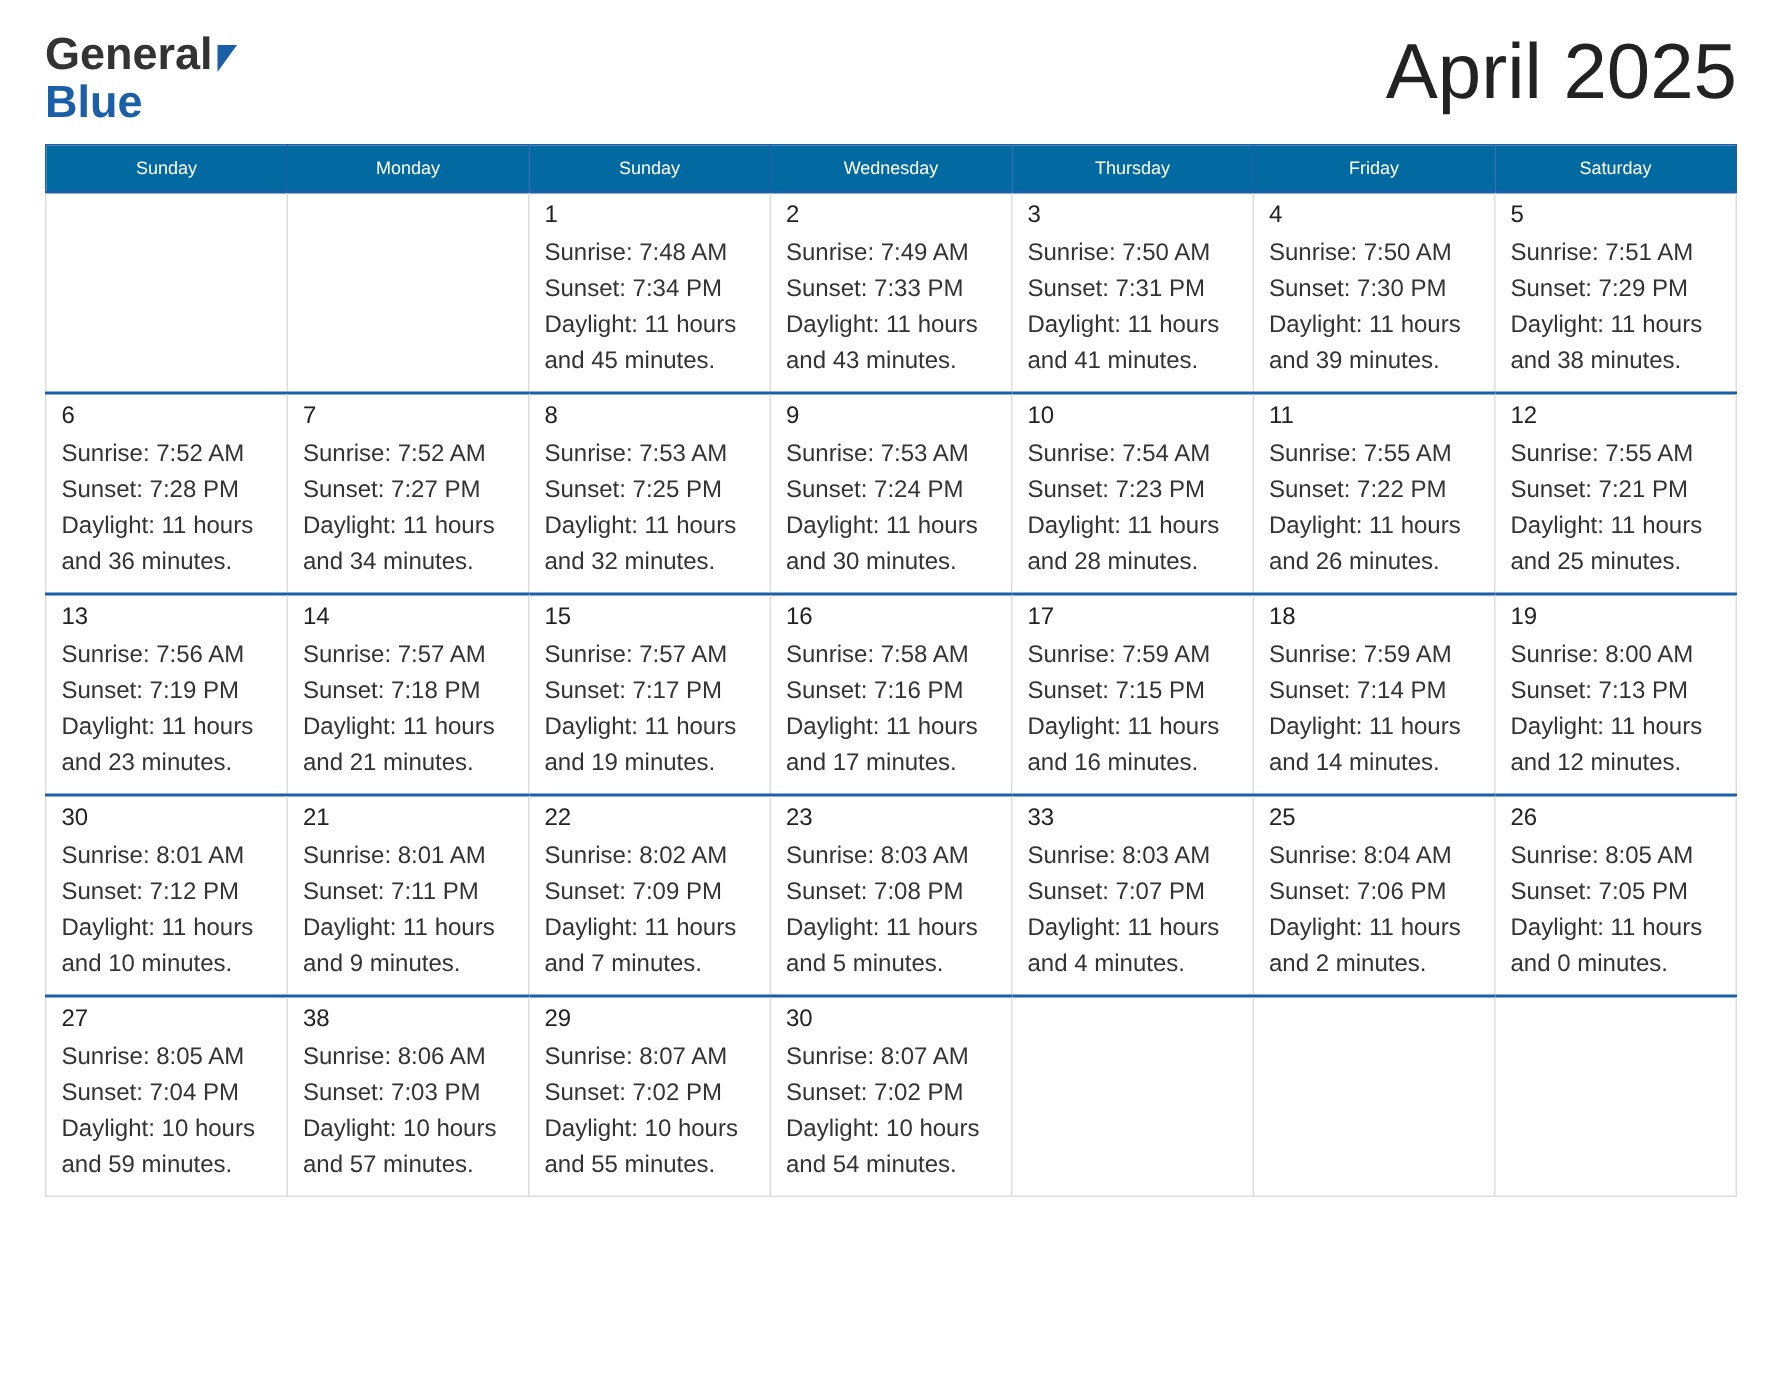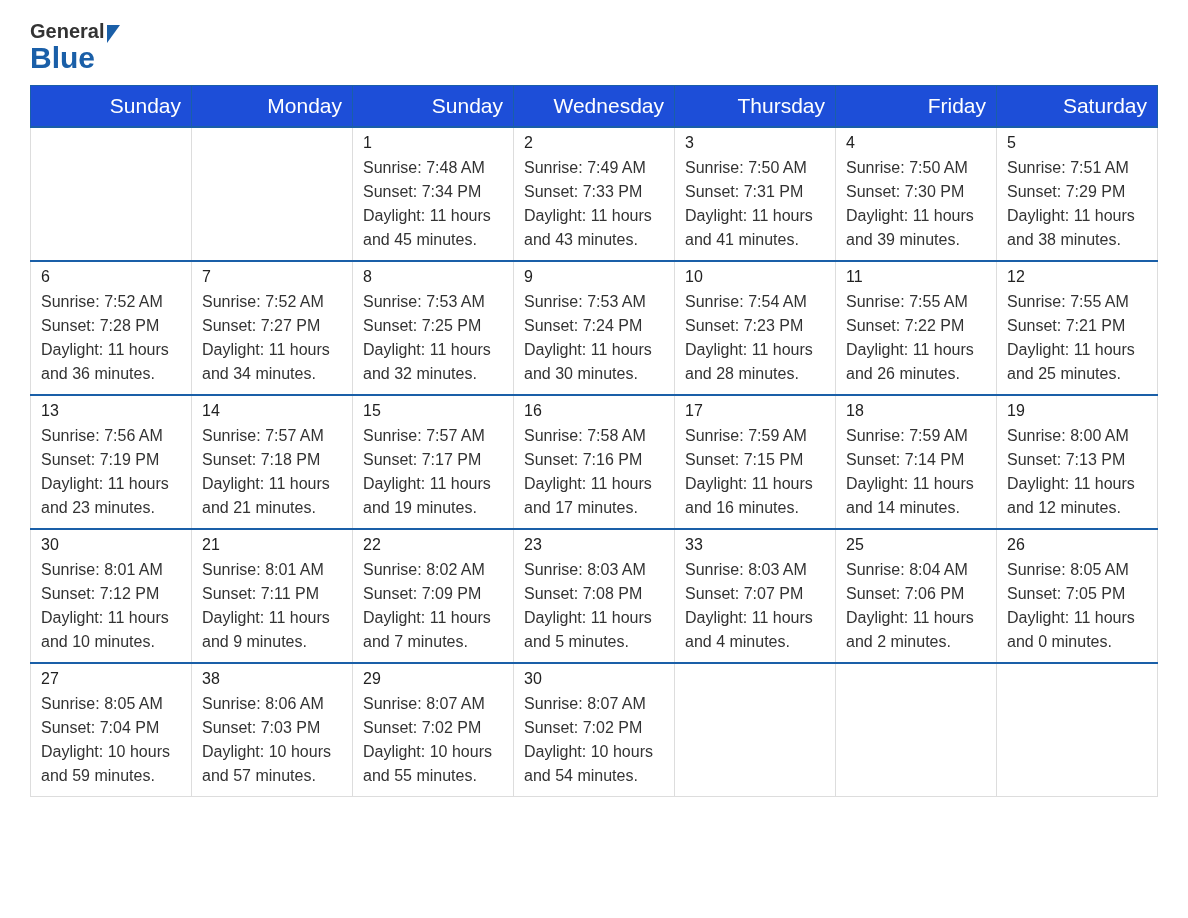--- a/index.html
+++ b/index.html
@@ -29,26 +29,26 @@
       font-size: 22px;
       color: #444;
       margin-top: 2px;
     }
     .calendar-table {
       width: 100%;
       border-collapse: collapse;
       margin-top: 10px;
     }
     .calendar-table th {
-      background-color: #1d4ed8;
+      background-color: #0369a1;
       color: #fff;
-      font-size: 21px;
+      font-size: 12px;
       font-weight: normal;
       padding: 8px 10px;
-      text-align: right;
+      text-align: center;
       border: 1px solid #1a5fa8;
     }
     .calendar-table td {
       vertical-align: top;
       padding: 6px 10px 8px 10px;
       border: 1px solid #ccc;
       width: 14.28%;
       min-height: 100px;
       font-size: 13px;
       color: #222;
@@ -80,21 +80,21 @@
     }
     .logo-wrapper {
       display: flex;
       flex-direction: column;
     }
     .logo-row1 {
       display: flex;
       align-items: center;
     }
     .logo-general {
-      font-size: 20px;
+      font-size: 30px;
       font-weight: bold;
       color: #333;
     }
     .logo-arrow {
       width: 0;
       height: 0;
       border-style: solid;
       border-width: 18px 13px 0 0;
       border-color: #1a5fa8 transparent transparent transparent;
       margin-left: 3px;
@@ -112,20 +112,21 @@
 
 <div class="header-top">
   <div class="logo-wrapper">
     <div class="logo-row1">
       <span class="logo-general">General</span>
       <div class="logo-arrow"></div>
     </div>
     <span class="logo-blue-text">Blue</span>
   </div>
   <div class="title-section">
+    <div class="calendar-title">April 2025</div>
   </div>
 </div>
 
 <table class="calendar-table">
   <thead>
     <tr>
     <th>Sunday</th>
         <th>Monday</th>
         <th>Sunday</th>
         <th>Wednesday</th>

